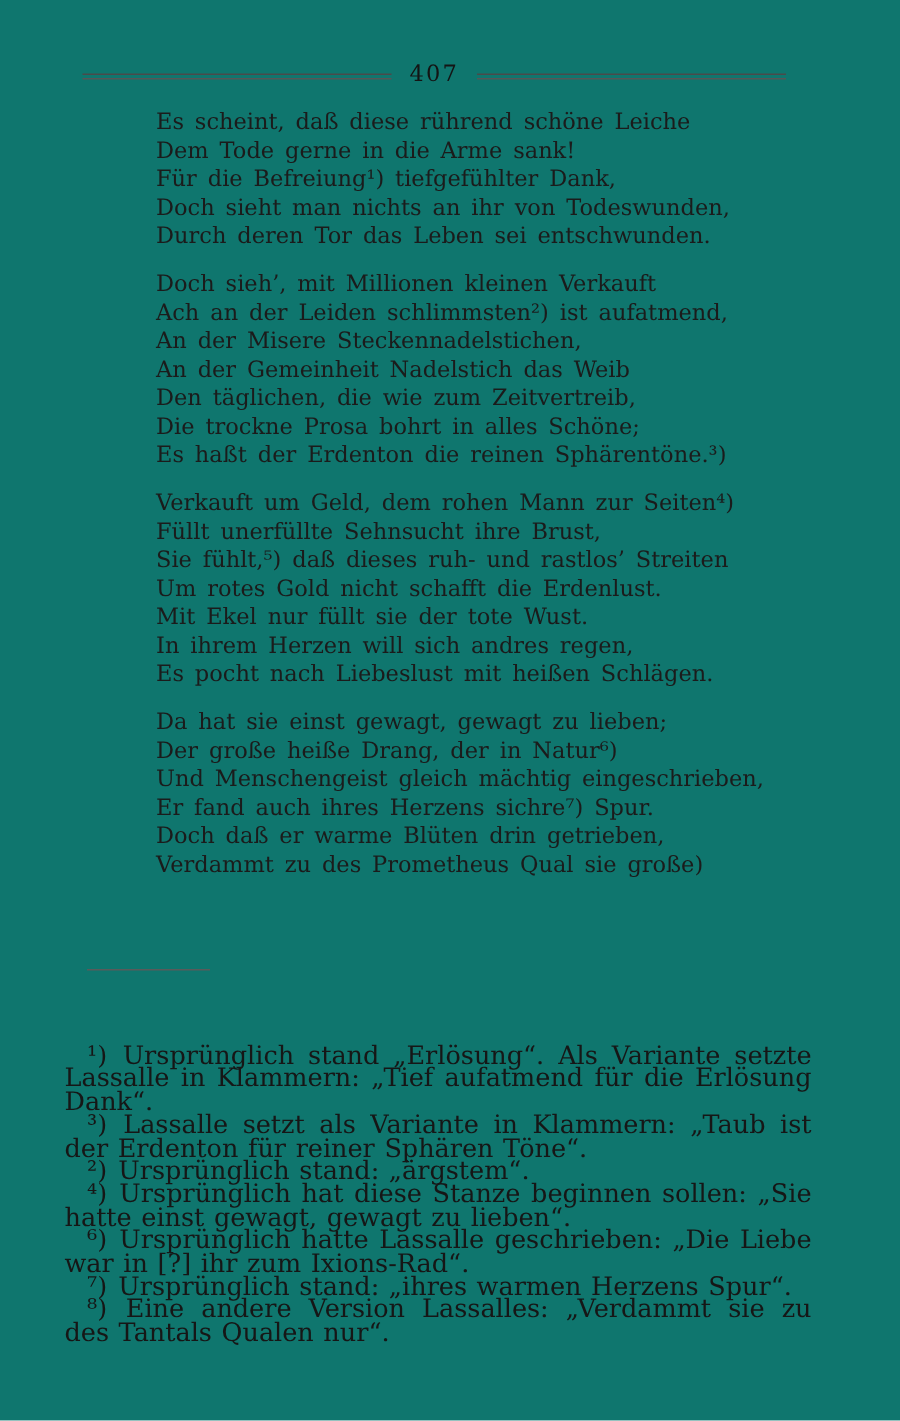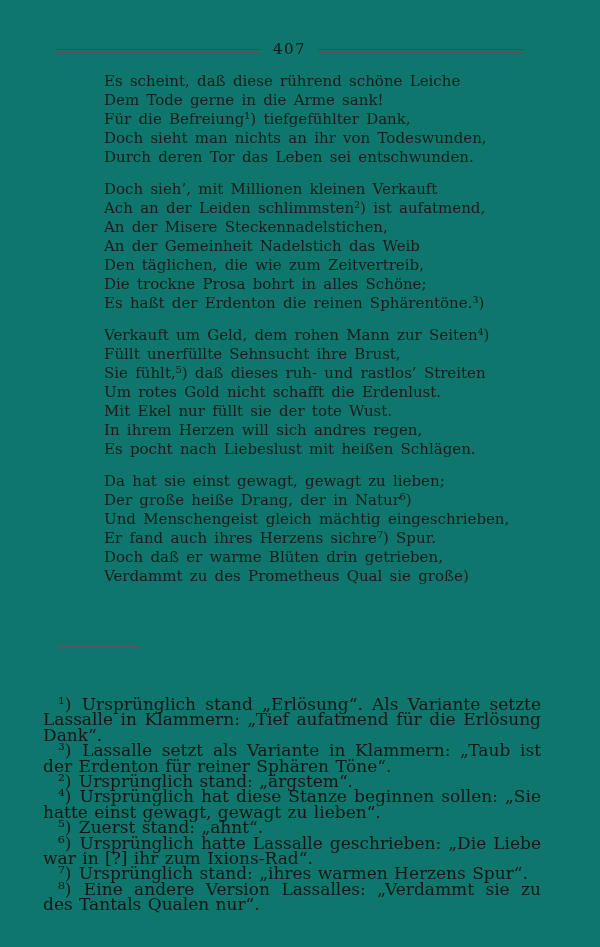--- a/index.html
+++ b/index.html
@@ -126,19 +126,18 @@
       </div>
     </div>
 
   <div class="fn-rule"></div>
 
   <div class="footnotes">
       <p class="footnote"><span class="fn-marker">¹)</span> Ursprünglich stand „Erlösung“. Als Variante setzte Lassalle in Klammern: „Tief aufatmend für die Erlösung Dank“.</p>
       <p class="footnote"><span class="fn-marker">³)</span> Lassalle setzt als Variante in Klammern: „Taub ist der Erdenton für reiner Sphären Töne“.</p>
       <p class="footnote"><span class="fn-marker">²)</span> Ursprünglich stand: „ärgstem“.</p>
       <p class="footnote"><span class="fn-marker">⁴)</span> Ursprünglich hat diese Stanze beginnen sollen: „Sie hatte einst gewagt, gewagt zu lieben“.</p>
-      <p class="footnote"><span class="fn-marker">⁵)</span> Zuerst stand: „ahnt“.</p>
       <p class="footnote"><span class="fn-marker">⁶)</span> Ursprünglich hatte Lassalle geschrieben: „Die Liebe war in [?] ihr zum Ixions-Rad“.</p>
       <p class="footnote"><span class="fn-marker">⁷)</span> Ursprünglich stand: „ihres warmen Herzens Spur“.</p>
       <p class="footnote"><span class="fn-marker">⁸)</span> Eine andere Version Lassalles: „Verdammt sie zu des Tantals Qualen nur“.</p>
     </div>
 
 </div>
 
 </body></html>

